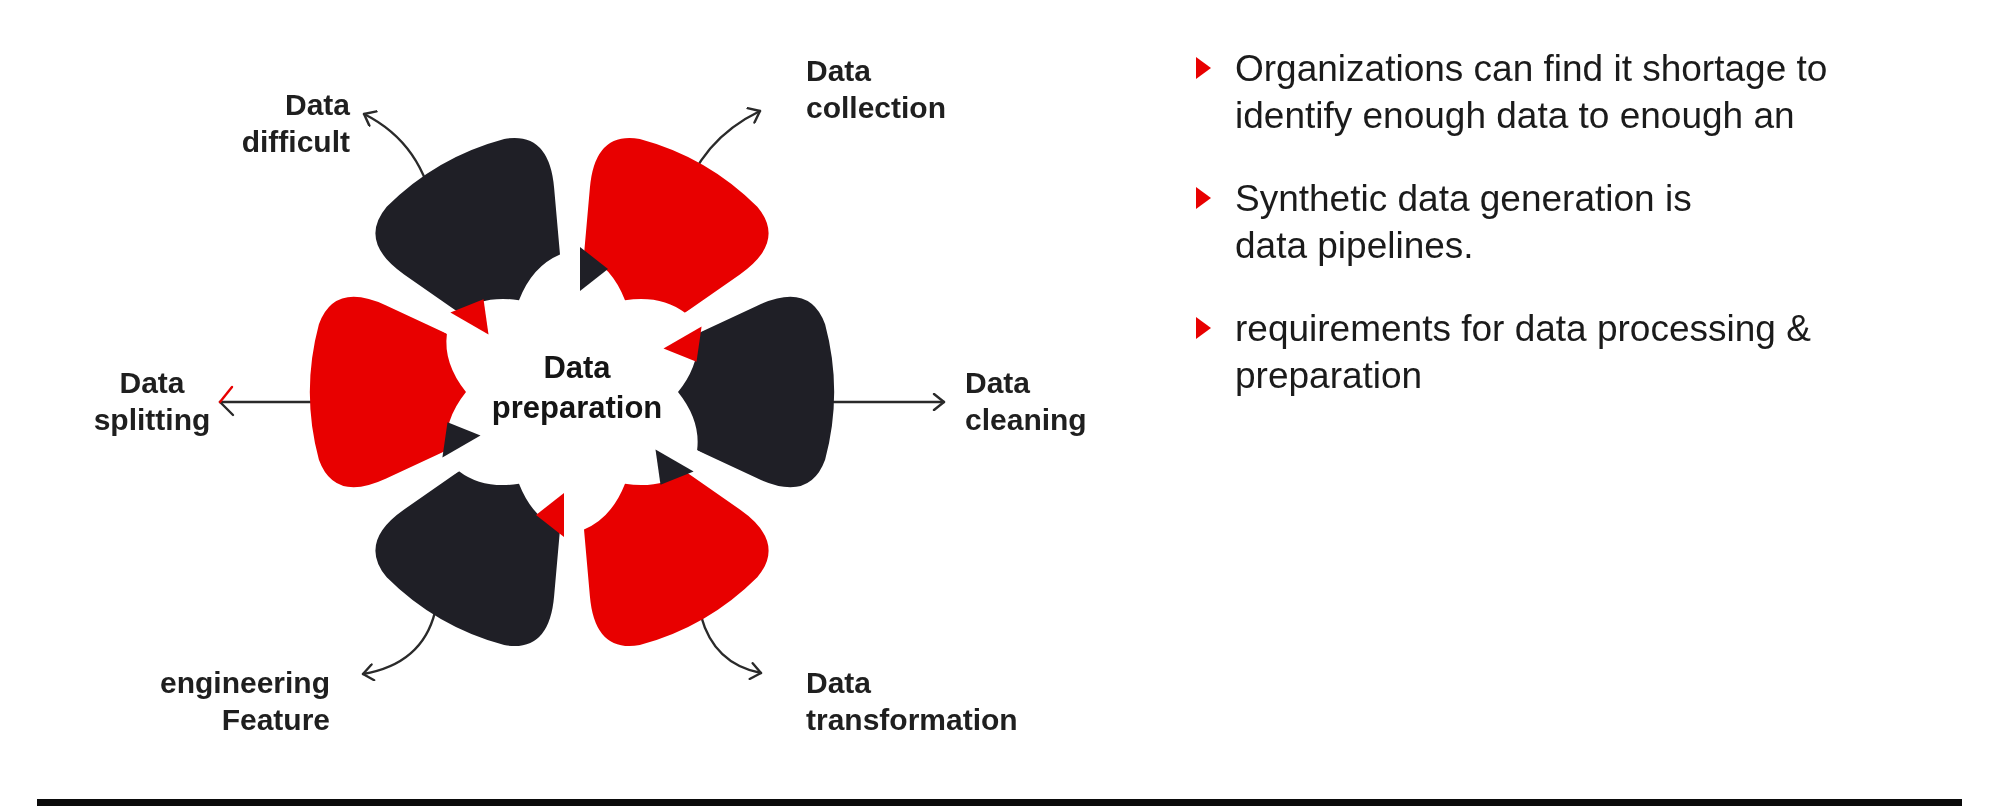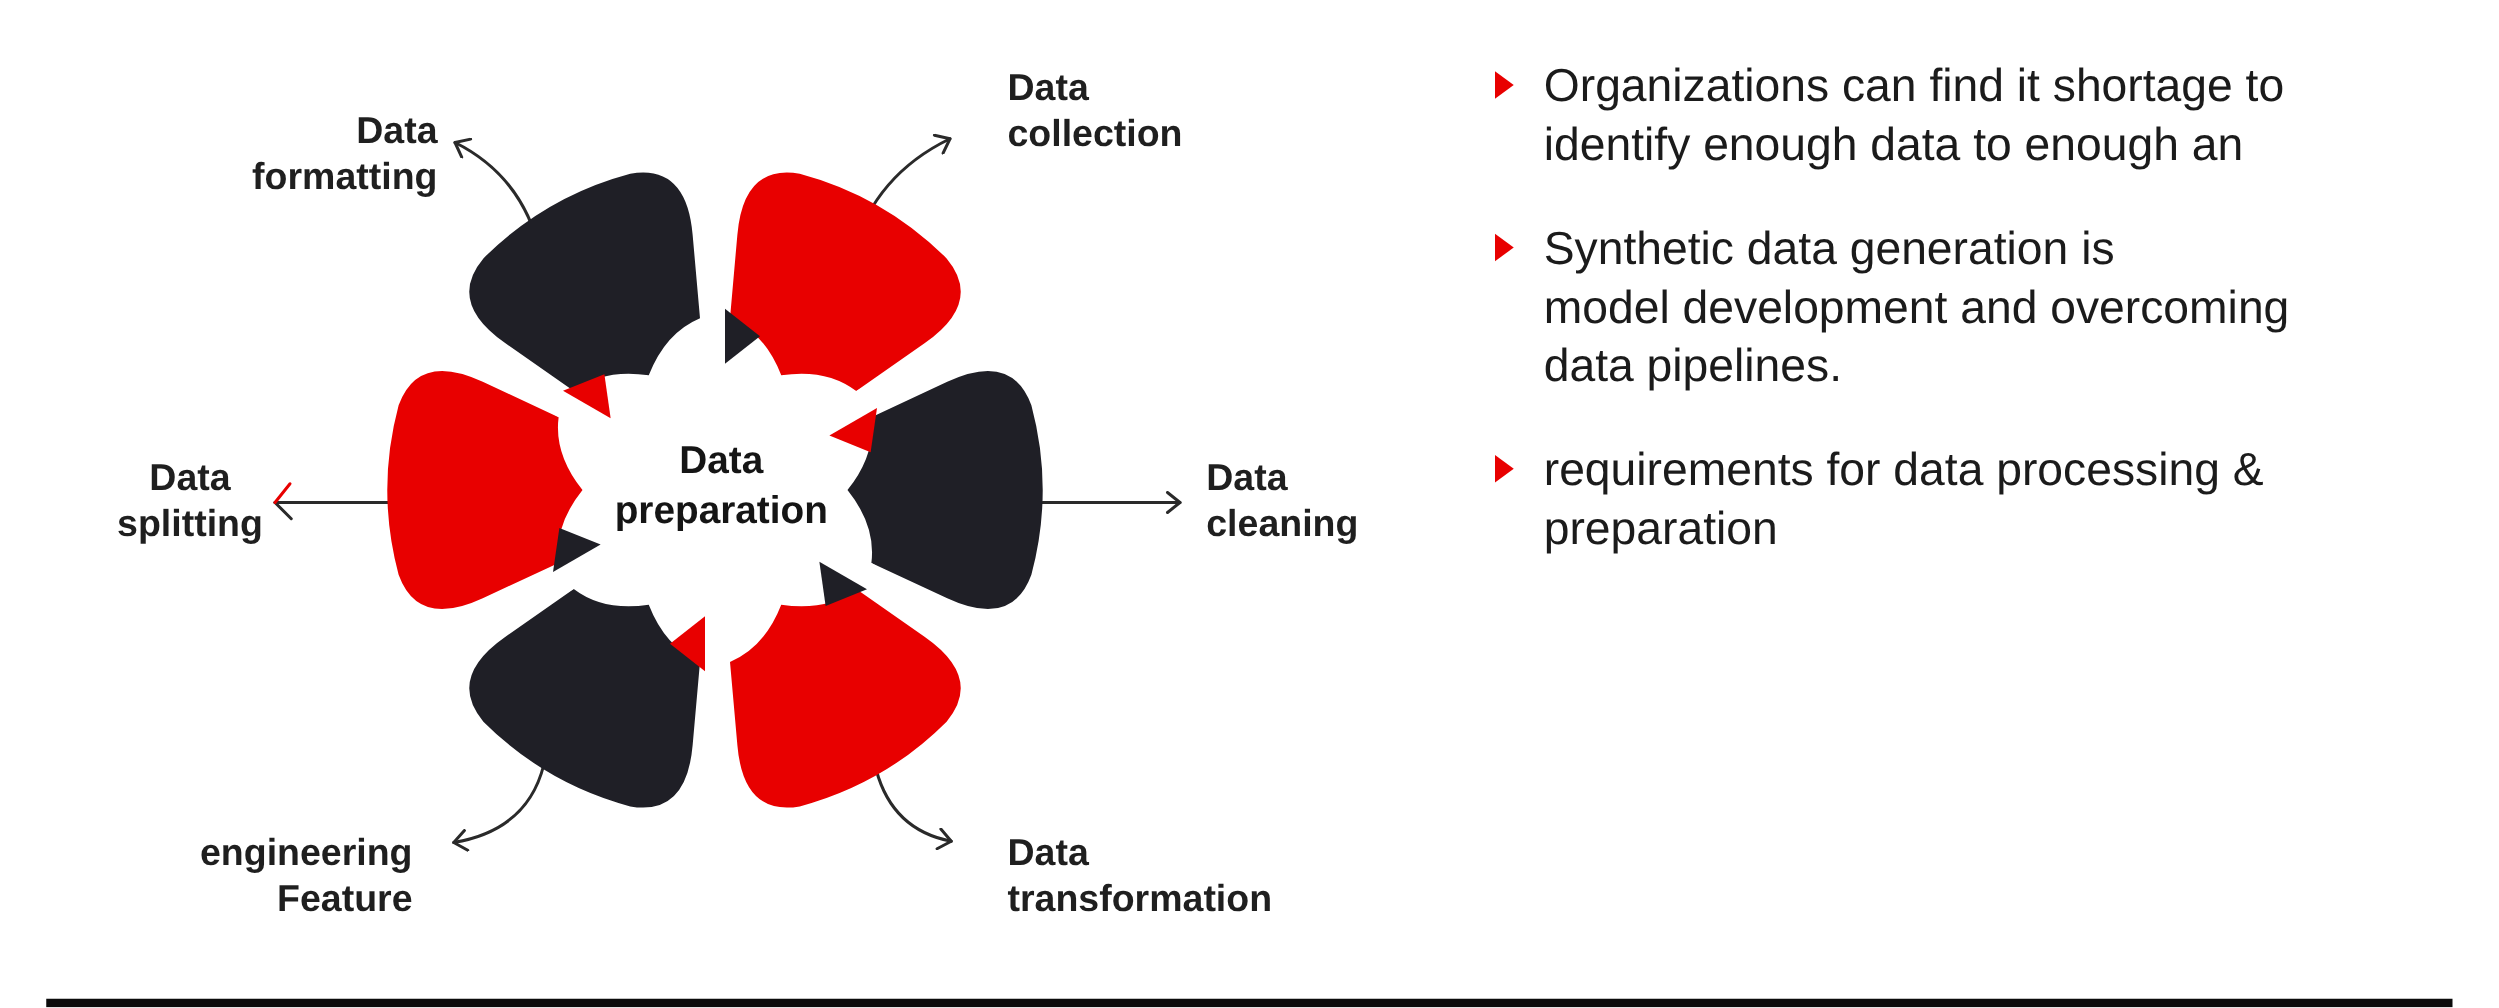--- a/index.html
+++ b/index.html
@@ -72,21 +72,21 @@
           <path d="M -77.1 58.4 L -123.9 85.4 L -135.9 64.6 L -89.1 37.6 Z" fill="#ffffff"></path>
           <path d="M -129.6 65.6 L -124.5 30.3 L -91.5 43.6 Z" fill="#1f1f26"></path>
           <path d="M -89.1 -37.6 L -135.9 -64.6 L -123.9 -85.4 L -77.1 -58.4 Z" fill="#ffffff"></path>
           <path d="M -121.6 -79.4 L -88.5 -92.7 L -83.5 -57.4 Z" fill="#e80000"></path>
         </g>
     </g>
   </svg>
 
   <div class="seg-label" style="left:150px;top:86px;width:200px;text-align:right;">
     <span>Data</span>
-    <span>formatting</span>
+    <span>difficult</span>
   </div>
 
   <div class="seg-label" style="left:806px;top:52px;width:260px;text-align:left;">
     <span>Data</span>
     <span>collection</span>
   </div>
 
   <div class="seg-label" style="left:965px;top:364px;width:260px;text-align:left;">
     <span>Data</span>
     <span>cleaning</span>
@@ -117,21 +117,20 @@
         <div class="bullet-marker"></div>
         <div class="bullet-text">
           <span class="ln"><span>Organizations can find it shortage to</span></span>
           <span class="ln"><span>identify </span><b>enough data</b><span> to enough an</span></span>
         </div>
       </div>
       <div class="bullet">
         <div class="bullet-marker"></div>
         <div class="bullet-text">
           <span class="ln"><b>Synthetic data generation is</b></span>
-          <span class="ln"><span>model development and overcoming</span></span>
           <span class="ln"><span>data pipelines.</span></span>
         </div>
       </div>
       <div class="bullet">
         <div class="bullet-marker"></div>
         <div class="bullet-text">
           <span class="ln"><span>requirements for data processing &amp;</span></span>
           <span class="ln"><span>preparation</span></span>
         </div>
       </div>

